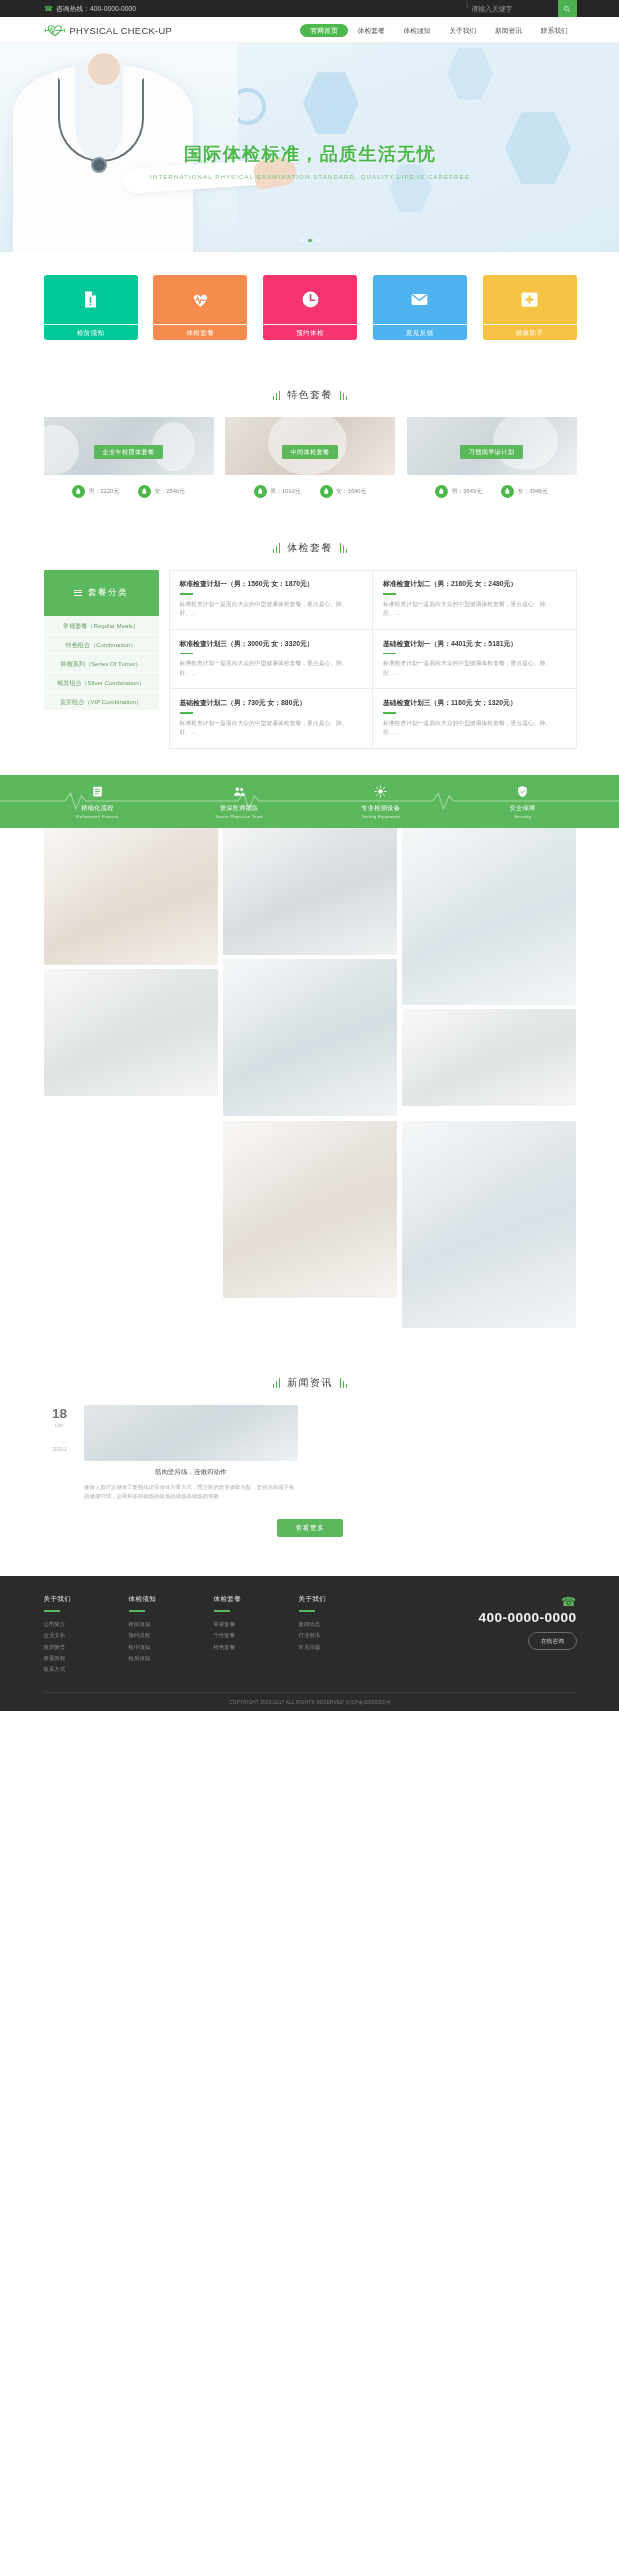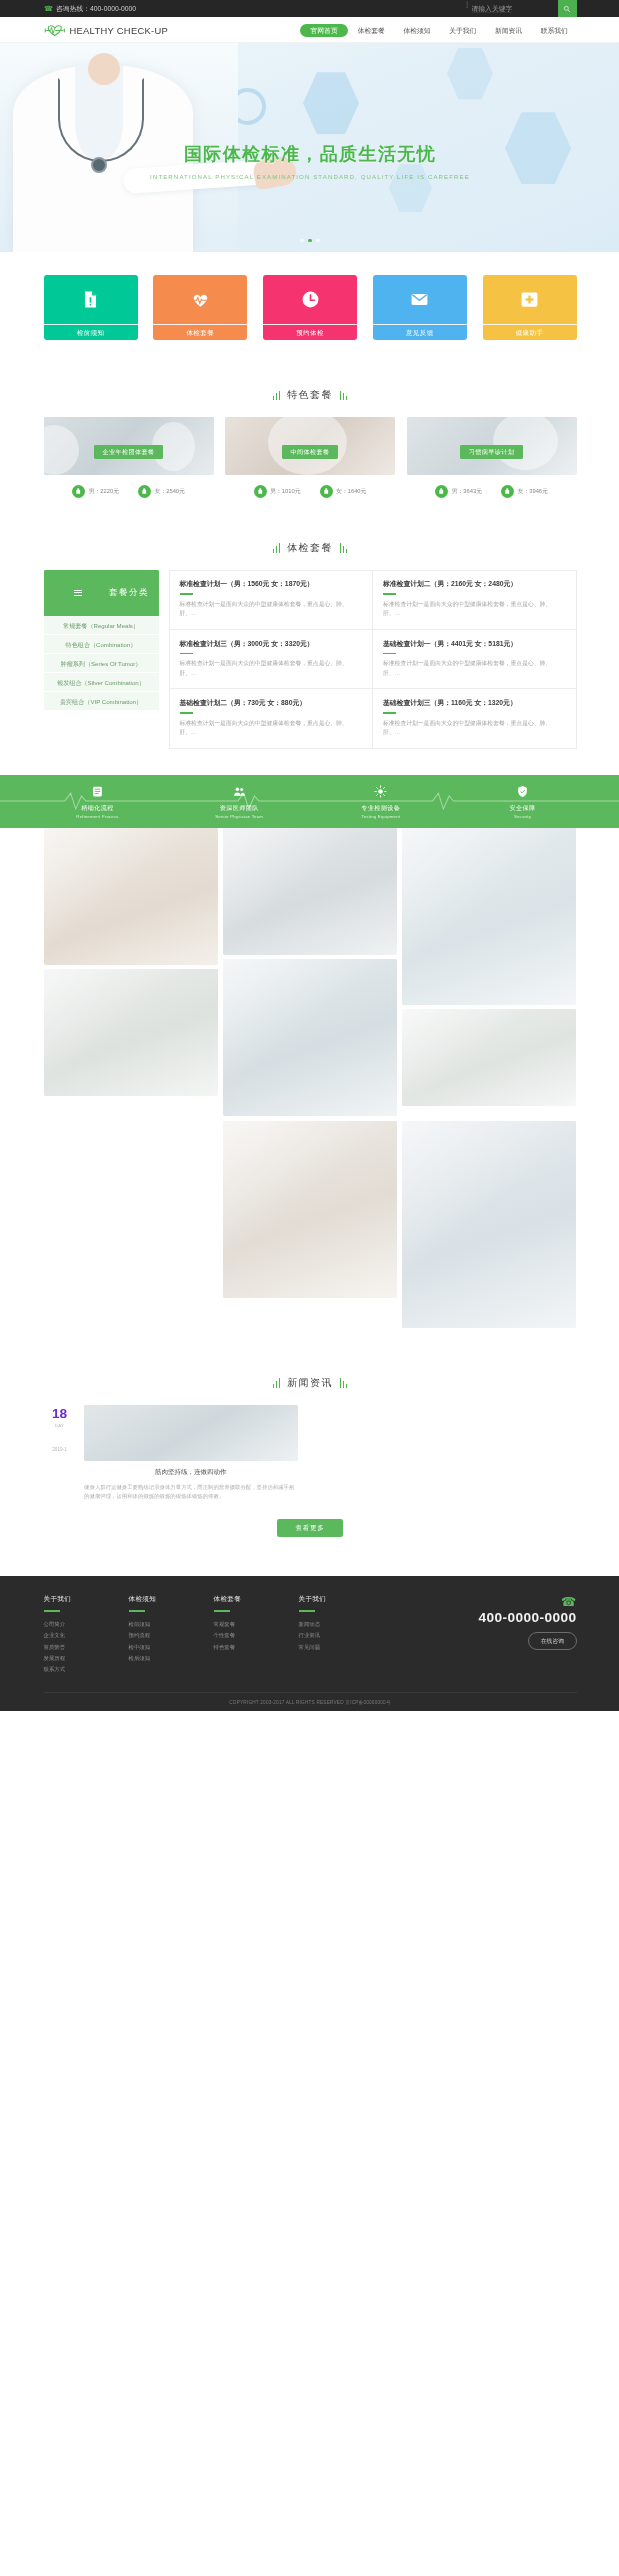--- a/index.html
+++ b/index.html
@@ -108,21 +108,21 @@
   .pm .txt{font-size:5.8px;color:#888;white-space:nowrap;}
 
   
   .packages{background:#fff;padding-bottom:26px;}
   .pk-row{display:flex;gap:10px;}
   .pk-side{width:115px;}
   .pk-side-head{background:#5cb85c;color:#fff;height:46px;display:flex;align-items:center;
     justify-content:center;gap:5.8px;border-radius:1.4px 1.4px 0 0;}
   .pk-side-head .ham{display:flex;flex-direction:column;gap:1.4px;}
   .pk-side-head .ham i{display:block;width:8px;height:1.1px;background:#fff;}
-  .pk-side-head span{font-size:8.6px;letter-spacing:1.4px;margin-left:21px;}
+  .pk-side-head span{font-size:8.6px;letter-spacing:1.4px;}
   .pk-side ul{list-style:none;}
   .pk-side li{height:19px;line-height:19px;text-align:center;font-size:6.1px;color:#6b9b6b;
     background:#f2f9f2;border-bottom:0.7px solid #fff;cursor:pointer;}
   .pk-grid{flex:1;display:grid;grid-template-columns:1fr 1fr;
     border-left:0.7px solid #ececec;border-top:0.7px solid #ececec;}
   .pk-cell{border-right:0.7px solid #ececec;border-bottom:0.7px solid #ececec;padding:8.6px 10px 10px;
     cursor:pointer;background:#fff;}
   .pk-cell h4{font-size:6.8px;color:#3b3b3b;font-weight:bold;}
   .pk-cell .rule{width:13px;height:1.4px;background:#4cb84c;margin:4.3px 0 5px;}
   .pk-cell p{font-size:5.8px;color:#a2a2a2;line-height:1.65;}
@@ -151,21 +151,21 @@
   .g5{background:linear-gradient(160deg,#eceeec 0%,#dde2df 55%,#f4f6f4 100%);}
   .g6{background:linear-gradient(160deg,#eef0ee 0%,#dfe4e1 55%,#f6f7f6 100%);}
   .g7{background:linear-gradient(160deg,#f0ece8 0%,#e2dcd4 55%,#f7f4f0 100%);}
   .g8{background:linear-gradient(160deg,#e9edf0 0%,#d9e1e6 55%,#f2f5f7 100%);}
 
   
   .news{background:#fff;padding-bottom:14.4px;}
   .news-row{display:flex;justify-content:space-between;}
   .nitem{width:254px;display:flex;gap:8.6px;cursor:pointer;}
   .ndate{width:32px;flex:0 0 32px;text-align:center;padding-top:2.9px;}
-  .ndate .dd{font-size:13.7px;color:#6d28d9;font-weight:bold;line-height:1;}
+  .ndate .dd{font-size:13.7px;color:#737373;font-weight:bold;line-height:1;}
   .ndate .mm{font-size:4.3px;color:#b5b5b5;letter-spacing:0.4px;margin-top:1.4px;}
   .ndate .yy{font-size:4.7px;color:#b5b5b5;margin-top:19px;}
   .nbody{flex:1;}
   .nimg{height:56px;border-radius:1.4px;position:relative;overflow:hidden;}
   .ni1{background:linear-gradient(150deg,#e3e7ea 0%,#cfd8dc 50%,#eef1f3 100%);}
   .ni2{background:linear-gradient(150deg,#e7eaec 0%,#d4dce0 50%,#f0f3f5 100%);}
   .ntitle{font-size:6.5px;color:#4a4a4a;margin-top:7.2px;text-align:center;}
   .ndesc{font-size:5.4px;color:#adadad;line-height:1.8;margin-top:5.8px;}
   .more-wrap{text-align:center;padding:17.3px 0 24.5px;}
   .more-btn{display:inline-block;background:#5cb85c;color:#fff;font-size:6.5px;
@@ -215,21 +215,21 @@
 
   <div class="header">
     <div class="wrap">
       <div class="logo">
         <svg class="logo-mark" viewBox="0 0 60 34">
           <path d="M30 31 C10 18 8 6 17 4 C23 2.5 28 7 30 11 C32 7 37 2.5 43 4 C52 6 50 18 30 31 Z" fill="none" stroke="#4cb84c" stroke-width="3"></path>
           <path d="M6 17 H18 L21 9 L25 25 L29 14 L32 17 H54" fill="none" stroke="#4cb84c" stroke-width="2.6" stroke-linejoin="round"></path>
           <rect x="2" y="12" width="3" height="10" fill="#4cb84c"></rect>
           <rect x="55" y="12" width="3" height="10" fill="#4cb84c"></rect>
         </svg>
-        <span class="logo-text">HEALTHY CHECK-UP</span>
+        <span class="logo-text">PHYSICAL CHECK-UP</span>
       </div>
       <div class="nav">
         <a href="#" class="active">官网首页</a>
         <a href="#">体检套餐</a>
         <a href="#">体检须知</a>
         <a href="#">关于我们</a>
         <a href="#">新闻资讯</a>
         <a href="#">联系我们</a>
       </div>
     </div>

